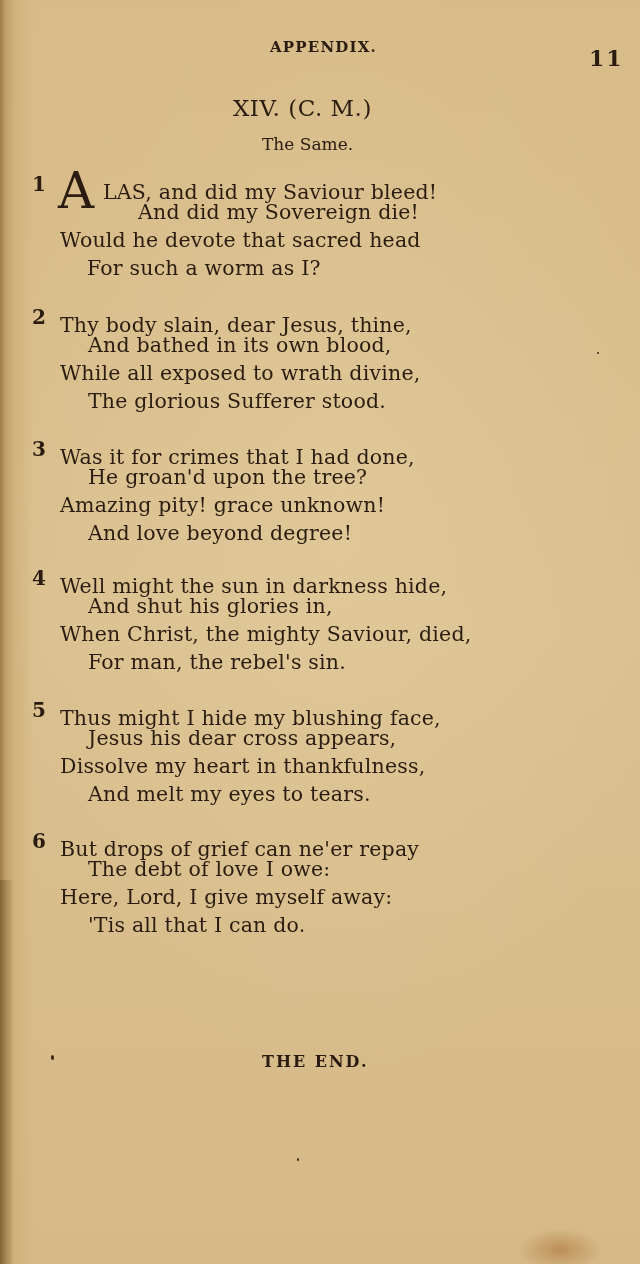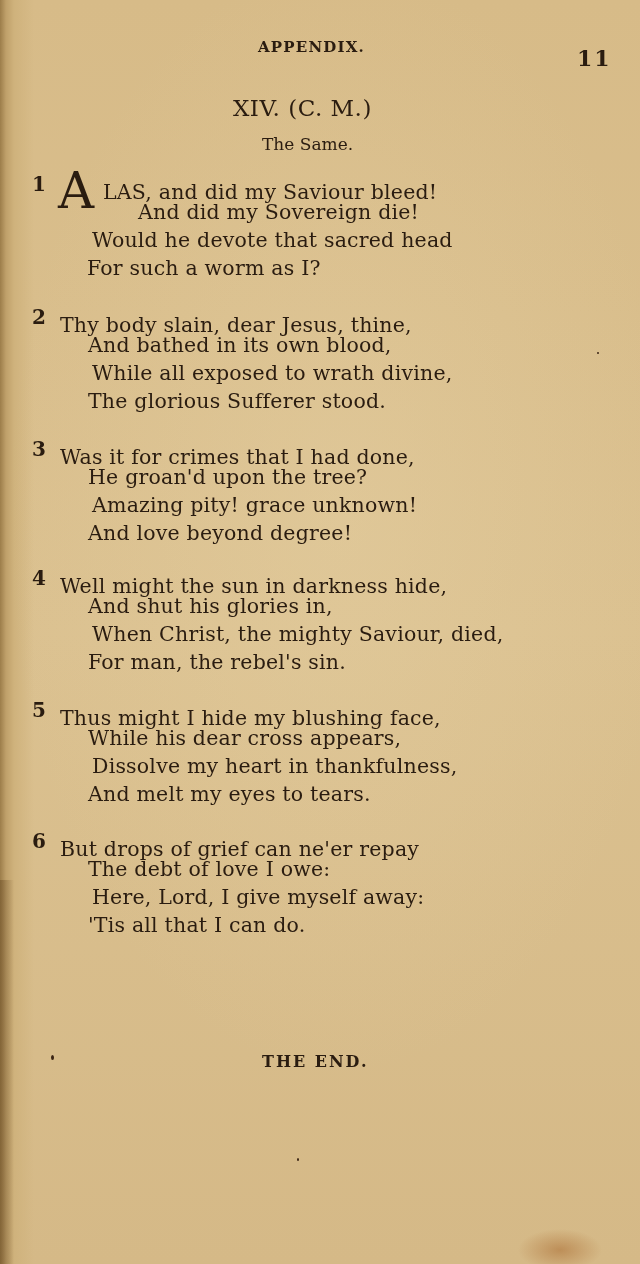--- a/index.html
+++ b/index.html
@@ -35,21 +35,21 @@
     .speck {
       position: absolute;
       width: 3px;
       height: 5px;
       border-radius: 50%;
       background: #3a2414;
     }
     .running-head {
       position: absolute;
       top: 36px;
-      left: 4px;
+      left: 16px;
       width: 572px;
       height: 24px;
     }
     .section-label {
       position: absolute;
       left: 254px;
       top: 2px;
       font-size: 15px;
       font-weight: bold;
       letter-spacing: 1.2px;
@@ -89,21 +89,21 @@
       font-weight: bold;
     }
     .line {
       position: absolute;
       font-size: 20.5px;
       white-space: nowrap;
       letter-spacing: 0.2px;
     }
     .line.l1 { left: 60px; top: 8px; }
     .line.l2 { left: 88px; top: 28px; }
-    .line.l3 { left: 60px; top: 56px; margin-left: 32px; }
+    .line.l3 { left: 60px; top: 56px; }
     .line.l4 { left: 88px; top: 84px; text-align: center; }
     .dropcap {
       position: absolute;
       left: 58px;
       top: -6px;
       font-size: 50px;
       line-height: 50px;
     }
     .v1 .l1 { left: 103px; }
     .v1 .l2 { left: 138px; }
@@ -164,21 +164,21 @@
   <span class="verse-num">4</span>
   <span class="line l1">Well might the sun in darkness hide,</span>
   <span class="line l2">And shut his glories in,</span>
   <span class="line l3">When Christ, the mighty Saviour, died,</span>
   <span class="line l4">For man, the rebel's sin.</span>
 </section>
 
 <section class="verse" style="top:698px;">
   <span class="verse-num">5</span>
   <span class="line l1">Thus might I hide my blushing face,</span>
-  <span class="line l2">While his dear cross appears,</span>
+  <span class="line l2">Jesus his dear cross appears,</span>
   <span class="line l3">Dissolve my heart in thankfulness,</span>
   <span class="line l4">And melt my eyes to tears.</span>
 </section>
 
 <section class="verse" style="top:829px;">
   <span class="verse-num">6</span>
   <span class="line l1">But drops of grief can ne'er repay</span>
   <span class="line l2">The debt of love I owe:</span>
   <span class="line l3">Here, Lord, I give myself away:</span>
   <span class="line l4">'Tis all that I can do.</span>

